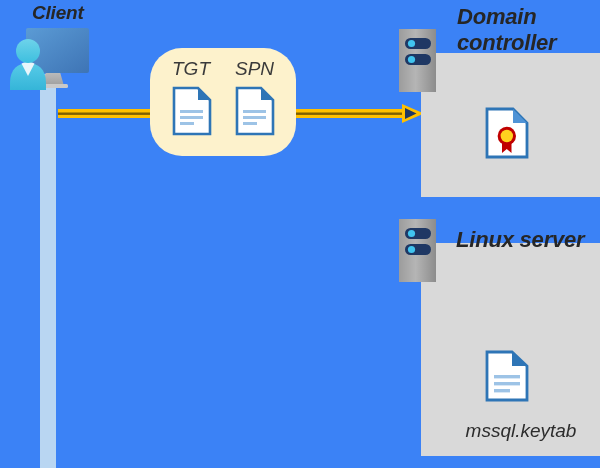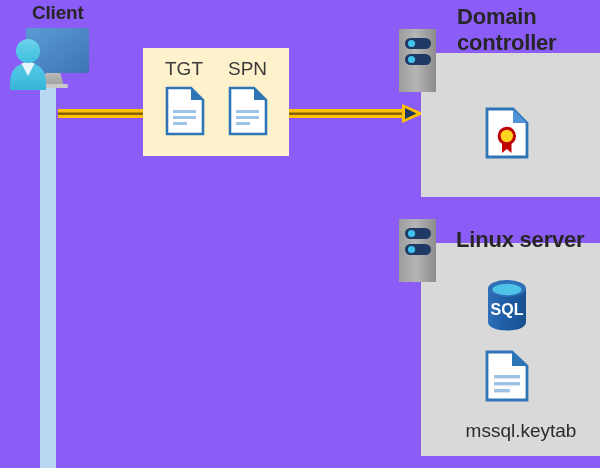--- a/index.html
+++ b/index.html
@@ -7,22 +7,23 @@
     padding: 0;
     background: #ffffff;
   }
   body {
     font-family: "Liberation Sans", sans-serif;
   }
   #stage {
     position: relative;
     width: 600px;
     height: 468px;
-    background: #8b5cf6;
+    background: #3b82f6;
     overflow: hidden;
+    font-style: italic;
   }
 
   
   .abs { position: absolute; }
 
   
   .node-title {
     font-weight: bold;
     color: #262626;
     letter-spacing: -0.2px;
@@ -47,23 +48,24 @@
     left: 40px; top: 74px;
     width: 16px; height: 394px;
     background: #b9d6f2;
   }
 
   
   #client-icon { left: 8px; top: 24px; width: 92px; height: 72px; }
 
   
   #token-box {
-    left: 143px; top: 48px;
+    left: 150px; top: 48px;
     width: 146px; height: 108px;
     background: #fdf2cc;
+    border-radius: 32px;
   }
   .token-label {
     position: absolute;
     top: 10px;
     font-size: 19px;
     color: #3a3a3a;
     font-family: "Liberation Sans", sans-serif;
   }
   #tgt-label { left: 22px; }
   #spn-label { left: 85px; }
@@ -226,35 +228,20 @@
         </linearGradient>
       </defs>
       <rect x="0" y="0" width="37" height="63" fill="url(#towerGrad2)"></rect>
       <rect x="6" y="9" width="26" height="11" rx="5.5" fill="#1f3864"></rect>
       <circle cx="12.5" cy="14.5" r="3.6" fill="#41c5ef"></circle>
       <rect x="6" y="25" width="26" height="11" rx="5.5" fill="#1f3864"></rect>
       <circle cx="12.5" cy="30.5" r="3.6" fill="#41c5ef"></circle>
     </svg>
   </div>
 
-  <div class="abs" id="sql-icon">
-    <svg width="52" height="54" viewBox="0 0 52 54" xmlns="http://www.w3.org/2000/svg">
-      <defs>
-        <linearGradient id="cylGrad" x1="0" y1="0" x2="1" y2="0">
-          <stop offset="0%" stop-color="#2e6fb7"></stop>
-          <stop offset="40%" stop-color="#1f5fa8"></stop>
-          <stop offset="100%" stop-color="#17508f"></stop>
-        </linearGradient>
-      </defs>
-      <path d="M7 10 H45 V44 C45 49.5 36.5 52.5 26 52.5 C15.5 52.5 7 49.5 7 44 Z" fill="url(#cylGrad)"></path>
-      <ellipse cx="26" cy="10.5" rx="19" ry="8.5" fill="#2e6fb7"></ellipse>
-      <ellipse cx="26" cy="11.5" rx="14.5" ry="5.8" fill="#4ec3e8"></ellipse>
-      <text x="26" y="37" text-anchor="middle" font-family="Liberation Sans, sans-serif" font-size="16" font-weight="bold" fill="#ffffff">SQL</text>
-    </svg>
-  </div>
 
   <div class="abs" id="keytab-icon">
     <svg width="44" height="52" viewBox="0 0 44 52" xmlns="http://www.w3.org/2000/svg">
       <path d="M2 2 H27 L42 16 V50 H2 Z" fill="#ffffff" stroke="#2e75b6" stroke-width="2.8"></path>
       <path d="M27 2 L42 16 H27 Z" fill="#2e75b6"></path>
       <rect x="9" y="25" width="26" height="3.4" fill="#9dc3e6"></rect>
       <rect x="9" y="32" width="26" height="3.4" fill="#9dc3e6"></rect>
       <rect x="9" y="39" width="16" height="3.4" fill="#9dc3e6"></rect>
     </svg>
   </div>

